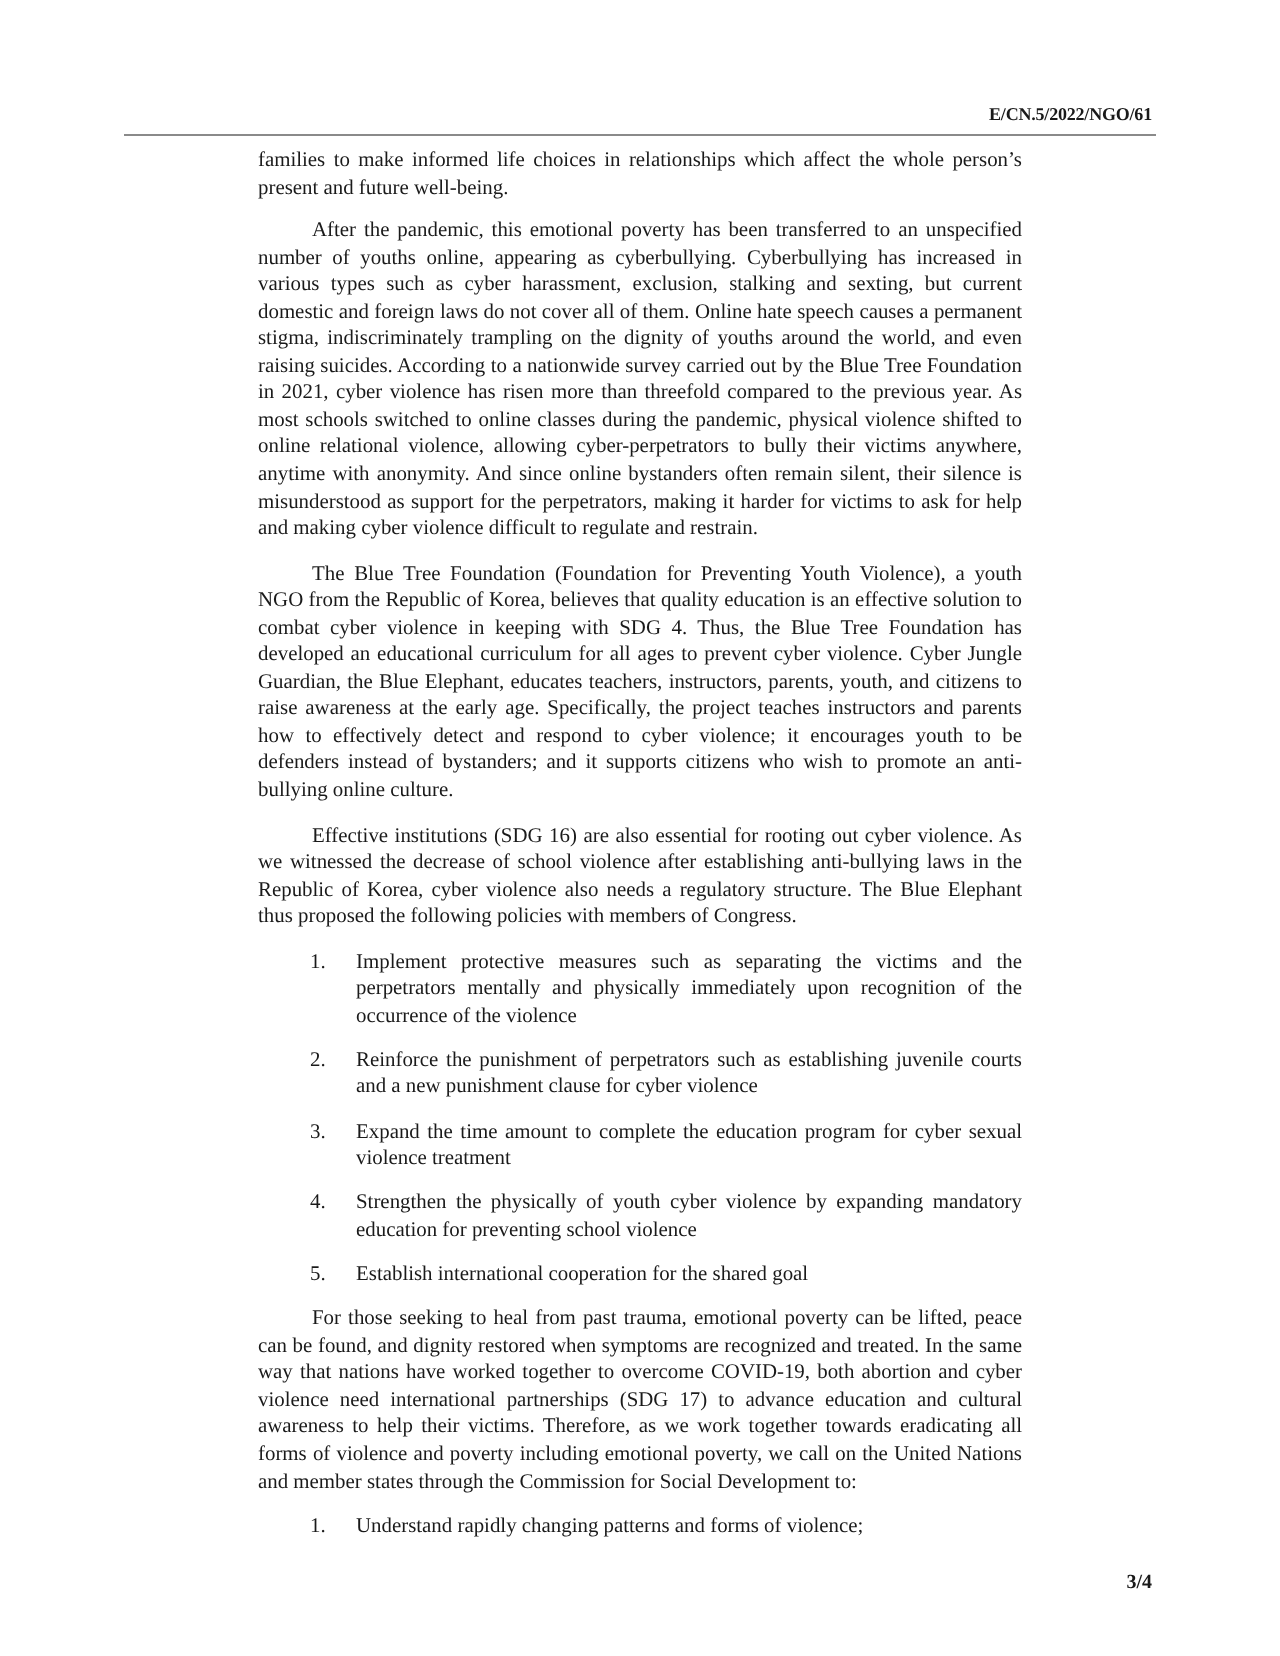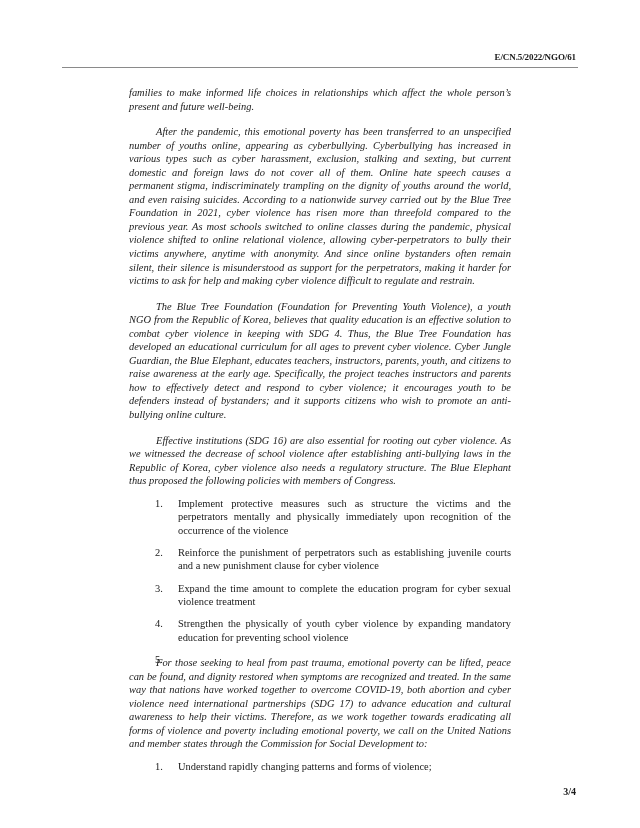--- a/index.html
+++ b/index.html
@@ -13,21 +13,21 @@
     font-size: 9px; font-weight: bold; letter-spacing: -0.1px;
   }
   .header-rule {
     position: absolute; top: 67px; left: 62px; width: 516px; height: 0;
     border-top: 1px solid #8a8a8a;
   }
   .body {
     position: absolute; top: 74px; left: 129px; width: 382px;
     font-size: 10.45px; line-height: 13.55px; text-align: justify;
   }
-  .body p { margin: 12px 0 9px 0; text-indent: 0; font-style: italic; }
+  .body p { margin: 0 0 9px 0; text-indent: 0; }
   .body p.indent { text-indent: 27px; }
   .body p.first { margin-bottom: 8px; }
   ol.list { list-style: none; margin: 0 0 9px 0; padding: 0; }
   ol.list li { position: relative; padding-left: 49px; margin: 0 0 8.5px 0; }
   ol.list li .num { position: absolute; left: 26px; top: 0; }
   ol.list li .txt { display: block; }
   .footer-left {
     position: absolute; top: 833px; left: 62px; font-size: 7.5px;
   }
   .footer-right {
@@ -42,36 +42,37 @@
 
 <div class="body">
   <p class="first">families to make informed life choices in relationships which affect the whole person’s present and future well-being.</p>
   <p class="indent">After the pandemic, this emotional poverty has been transferred to an unspecified number of youths online, appearing as cyberbullying. Cyberbullying has increased in various types such as cyber harassment, exclusion, stalking and sexting, but current domestic and foreign laws do not cover all of them. Online hate speech causes a permanent stigma, indiscriminately trampling on the dignity of youths around the world, and even raising suicides. According to a nationwide survey carried out by the Blue Tree Foundation in 2021, cyber violence has risen more than threefold compared to the previous year. As most schools switched to online classes during the pandemic, physical violence shifted to online relational violence, allowing cyber-perpetrators to bully their victims anywhere, anytime with anonymity. And since online bystanders often remain silent, their silence is misunderstood as support for the perpetrators, making it harder for victims to ask for help and making cyber violence difficult to regulate and restrain.</p>
   <p class="indent">The Blue Tree Foundation (Foundation for Preventing Youth Violence), a youth NGO from the Republic of Korea, believes that quality education is an effective solution to combat cyber violence in keeping with SDG 4. Thus, the Blue Tree Foundation has developed an educational curriculum for all ages to prevent cyber violence. Cyber Jungle Guardian, the Blue Elephant, educates teachers, instructors, parents, youth, and citizens to raise awareness at the early age. Specifically, the project teaches instructors and parents how to effectively detect and respond to cyber violence; it encourages youth to be defenders instead of bystanders; and it supports citizens who wish to promote an anti-bullying online culture.</p>
   <p class="indent">Effective institutions (SDG 16) are also essential for rooting out cyber violence. As we witnessed the decrease of school violence after establishing anti-bullying laws in the Republic of Korea, cyber violence also needs a regulatory structure. The Blue Elephant thus proposed the following policies with members of Congress.</p>
 
   <ol class="list">
     <li>
       <span class="num">1.</span>
-      <span class="txt">Implement protective measures such as structure the victims and the perpetrators mentally and physically immediately upon recognition of the occurrence of the violence</span>
+      <span class="txt">Implement protective measures such as separating the victims and the perpetrators mentally and physically immediately upon recognition of the occurrence of the violence</span>
     </li>
     <li>
       <span class="num">2.</span>
       <span class="txt">Reinforce the punishment of perpetrators such as establishing juvenile courts and a new punishment clause for cyber violence</span>
     </li>
     <li>
       <span class="num">3.</span>
       <span class="txt">Expand the time amount to complete the education program for cyber sexual violence treatment</span>
     </li>
     <li>
       <span class="num">4.</span>
       <span class="txt">Strengthen the physically of youth cyber violence by expanding mandatory education for preventing school violence</span>
     </li>
     <li>
       <span class="num">5.</span>
+      <span class="txt">Establish international cooperation for the shared goal</span>
     </li>
   </ol>
 
   <p class="indent">For those seeking to heal from past trauma, emotional poverty can be lifted, peace can be found, and dignity restored when symptoms are recognized and treated. In the same way that nations have worked together to overcome COVID-19, both abortion and cyber violence need international partnerships (SDG 17) to advance education and cultural awareness to help their victims. Therefore, as we work together towards eradicating all forms of violence and poverty including emotional poverty, we call on the United Nations and member states through the Commission for Social Development to:</p>
 
   <ol class="list">
     <li>
       <span class="num">1.</span>
       <span class="txt">Understand rapidly changing patterns and forms of violence;</span>
     </li>

